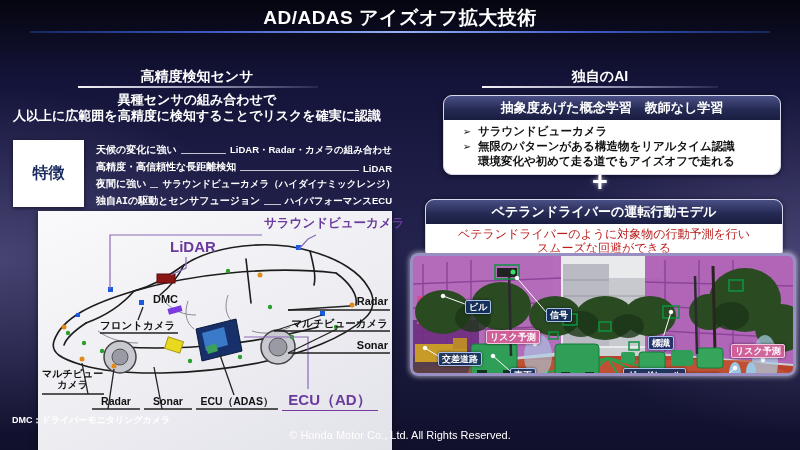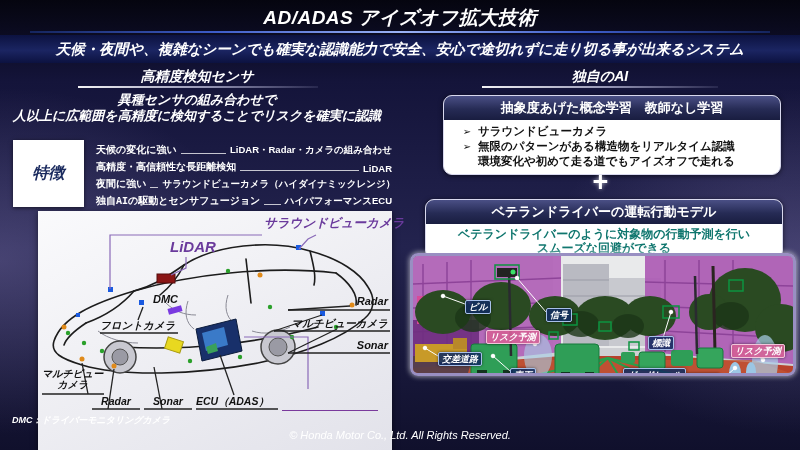--- a/index.html
+++ b/index.html
@@ -5,21 +5,21 @@
   html,body{margin:0;padding:0;background:#000;}
   #slide{
     position:relative;width:800px;height:450px;overflow:hidden;
     font-family:"Liberation Sans","DejaVu Sans",sans-serif;
     background:
       radial-gradient(ellipse 45% 55% at 0% 58%, rgba(130,120,175,.38), rgba(0,0,0,0) 70%),
       radial-gradient(ellipse 45% 55% at 100% 58%, rgba(130,120,175,.38), rgba(0,0,0,0) 70%),
       linear-gradient(180deg,#05050f 0%,#14143a 18%,#23234e 55%,#10102c 100%);
     color:#fff;
   }
-  .abs{position:absolute;font-style:italic;}
+  .abs{position:absolute;}
   
   #title{top:5px;left:0;width:800px;text-align:center;font-size:19px;font-weight:bold;letter-spacing:.5px;}
   #title-line{top:31px;left:30px;width:740px;height:2px;
     background:linear-gradient(90deg,#15255e 0%,#3d5cc8 25%,#9ab2f5 50%,#3d5cc8 75%,#15255e 100%);}
   #subtitle-band{top:35px;left:0;width:800px;height:28px;
     background:linear-gradient(180deg,#0c1240 0%,#1b2562 55%,#0c1240 100%);}
   #subtitle{top:0;left:0;width:800px;height:28px;line-height:28px;text-align:center;
     font-size:14.5px;font-weight:bold;white-space:nowrap;}
   
   .sec-h{font-size:14px;font-weight:bold;text-align:center;}
@@ -48,58 +48,55 @@
   #cl-surround{top:6px;left:226px;font-size:12.5px;}
   #cl-lidar{top:28px;left:132px;font-size:15px;}
   #cl-dmc{top:83px;left:115px;font-size:11px;}
   #cl-front{top:109px;left:62px;font-size:10.5px;}
   #cl-radar-r{top:85px;left:262px;width:88px;text-align:right;font-size:11px;}
   #cl-mv-r{top:107px;left:238px;width:112px;text-align:right;font-size:10.5px;}
   #cl-sonar-r{top:129px;left:262px;width:88px;text-align:right;font-size:11px;}
   #cl-mv-b{top:158px;left:4px;font-size:10px;text-align:center;}
   #cl-radar-b{top:185px;left:54px;width:48px;text-align:center;font-size:10.5px;}
   #cl-sonar-b{top:185px;left:106px;width:48px;text-align:center;font-size:10.5px;}
-  #cl-ecu-adas{top:185px;left:158px;width:82px;text-align:left;font-size:10.5px;}
+  #cl-ecu-adas{top:185px;left:158px;width:82px;text-align:center;font-size:10.5px;}
   #cl-ecu-ad{top:181px;left:244px;width:96px;text-align:center;font-size:15px;}
   #footnote{top:414px;left:12px;font-size:9px;font-weight:bold;}
   
   .panel-box{position:absolute;background:#fff;border:1px solid #d8d8ee;border-radius:9px;
     overflow:hidden;box-shadow:0 1px 5px rgba(0,0,0,.6);}
   .panel-box .hd{background:linear-gradient(180deg,#4a4f85 0%,#262b55 55%,#191d40 100%);
     color:#fff;font-size:13px;font-weight:bold;text-align:center;padding:3px 8px;}
   #box1{top:95px;left:443px;width:336px;}
   #box1 .bd{padding:4px 6px 5px 12px;color:#111;}
   .b-row{display:flex;line-height:15px;font-size:11.5px;font-weight:bold;color:#111;}
   .b-glyph{width:22px;text-align:center;flex:none;font-size:10px;}
   #plus{top:167px;left:560px;width:80px;height:30px;line-height:30px;text-align:center;
     font-size:27px;font-weight:bold;text-shadow:0 0 4px rgba(255,255,255,.6);}
   #box2{top:199px;left:425px;width:356px;}
-  #box2 .bd{padding:3px 18px;color:#0f766e;font-size:12px;font-weight:bold;text-align:center;line-height:14px;}
+  #box2 .bd{padding:3px 18px;color:#b91c1c;font-size:12px;font-weight:normal;text-align:center;line-height:14px;}
   
   #scene{top:253px;left:410px;width:386px;height:123px;box-sizing:border-box;
     border:3px solid #998fc2;border-radius:8px;overflow:hidden;
     box-shadow:0 0 5px 1px rgba(255,255,255,.55), inset 0 0 10px rgba(0,0,0,.35);}
   #scene svg{position:absolute;top:0;left:0;}
   .sl{position:absolute;font-size:9px;font-weight:bold;color:#fff;white-space:nowrap;
     background:rgba(18,44,96,.88);border:1px solid #a8c0ea;border-radius:2px;
     padding:0px 3px;line-height:12px;box-shadow:0 0 3px rgba(0,0,0,.55);}
   .sl.risk{background:rgba(210,95,150,.92);border-color:#f2c6da;}
   
   #footer{top:429px;left:0;width:800px;text-align:center;font-size:11px;color:#fff;}
 </style>
 </head>
 <body>
 
 <div id="slide">
 
   <div class="abs" id="title">AD/ADAS アイズオフ拡大技術</div>
   <div class="abs" id="title-line"></div>
-  <div class="abs" id="subtitle-band">
-    <div class="abs" id="subtitle">天候・夜間や、複雑なシーンでも確実な認識能力で安全、安心で途切れずに走り切る事が出来るシステム</div>
-  </div>
 
   <div class="abs sec-h" id="sec-l-header">高精度検知センサ</div>
   <div class="abs sec-line" id="sec-l-line"></div>
   <div class="abs" id="desc1">異種センサの組み合わせで</div>
   <div class="abs" id="desc2">人以上に広範囲を高精度に検知することでリスクを確実に認識</div>
 
   <div class="abs" id="feat-box">特徴</div>
 
   <div class="feat-row" style="top:142px">
     <span class="feat-label">天候の変化に強い</span>
@@ -218,20 +215,21 @@
     <div class="cl" id="cl-radar-r">Radar</div>
     <div class="cl" id="cl-mv-r">マルチビューカメラ</div>
     <div class="cl" id="cl-sonar-r">Sonar</div>
     <div class="cl" id="cl-mv-b">
       <div>マルチビュー</div>
       <div>カメラ</div>
     </div>
     <div class="cl" id="cl-radar-b">Radar</div>
     <div class="cl" id="cl-sonar-b">Sonar</div>
     <div class="cl" id="cl-ecu-adas">ECU（ADAS）</div>
+    <div class="cl purple" id="cl-ecu-ad">ECU（AD）</div>
   </div>
   <div class="abs" id="footnote">DMC：ドライバーモニタリングカメラ</div>
 
   <div class="abs sec-h" id="sec-r-header">独自のAI</div>
   <div class="abs sec-line" id="sec-r-line"></div>
 
   <div class="panel-box" id="box1">
     <div class="hd">抽象度あげた概念学習　教師なし学習</div>
     <div class="bd">
       <div class="b-row">

